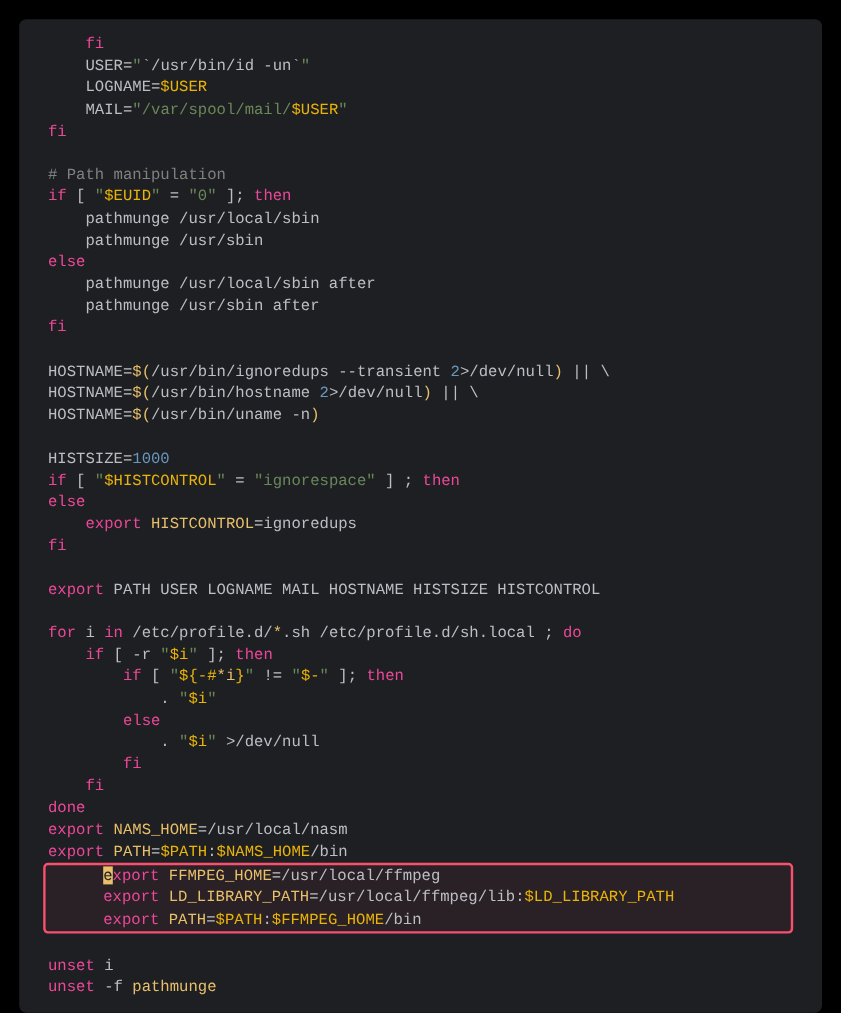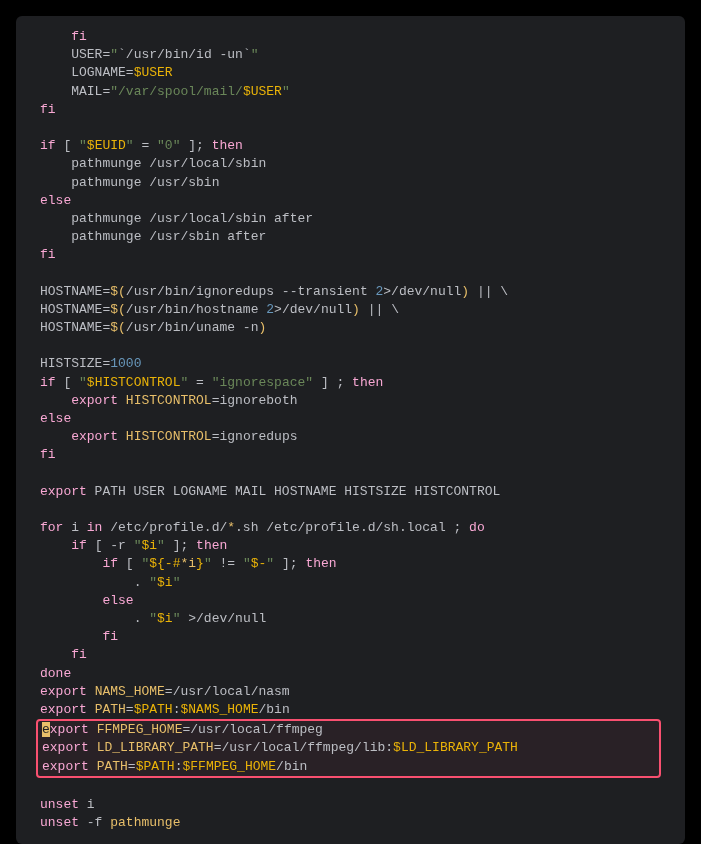--- a/index.html
+++ b/index.html
@@ -20,64 +20,65 @@
   .line {
     padding: 0 24px;
     white-space: pre;
   }
   .highlight-box {
     border: 2px solid #f95070;
     border-radius: 4px;
     margin: 0 24px 0 20px;
     position: relative;
     background: rgba(248, 80, 112, 0.05);
+    padding-left: 44px;
   }
   .highlight-box .line {
     padding: 0 4px;
   }
   .cursor-bg {
     background: #e8bf6a;
     color: #1e1f22;
   }
   
-  .tk-keyword { color: #f9a8d4; }
+  .tk-keyword { color: #ec4899; }
   .tk-string { color: #6a8759; }
   .tk-var { color: #eab308; }
   .tk-cmd { color: #e8bf6a; }
   .tk-num { color: #6897bb; }
   .tk-eq { color: #bcbec4; }
   .tk-plain { color: #bcbec4; text-align: right; }
   .tk-comment { color: #808080; }
 </style>
 </head>
 <body>
 
 <div class="code-block">
   <div id="lines-main">
       <div class="line">    <span class="tk-keyword">fi</span></div>
       <div class="line">    <span class="tk-plain">USER</span><span class="tk-eq">=</span><span class="tk-string">"</span><span class="tk-plain">`/usr/bin/id -un`</span><span class="tk-string">"</span></div>
       <div class="line">    <span class="tk-plain">LOGNAME</span><span class="tk-eq">=</span><span class="tk-var">$USER</span></div>
       <div class="line">    <span class="tk-plain">MAIL</span><span class="tk-eq">=</span><span class="tk-string">"/var/spool/mail/</span><span class="tk-var">$USER</span><span class="tk-string">"</span></div>
       <div class="line"><span class="tk-keyword">fi</span></div>
       <div class="line">&nbsp;</div>
+      <div class="line"><span class="tk-comment"># Path manipulation</span></div>
       <div class="line"><span class="tk-keyword">if</span><span class="tk-plain"> [ </span><span class="tk-string">"</span><span class="tk-var">$EUID</span><span class="tk-string">"</span><span class="tk-plain"> = </span><span class="tk-string">"0"</span><span class="tk-plain"> ]; </span><span class="tk-keyword">then</span></div>
       <div class="line">    <span class="tk-plain">pathmunge /usr/local/sbin</span></div>
       <div class="line">    <span class="tk-plain">pathmunge /usr/sbin</span></div>
       <div class="line"><span class="tk-keyword">else</span></div>
       <div class="line">    <span class="tk-plain">pathmunge /usr/local/sbin after</span></div>
       <div class="line">    <span class="tk-plain">pathmunge /usr/sbin after</span></div>
       <div class="line"><span class="tk-keyword">fi</span></div>
       <div class="line">&nbsp;</div>
       <div class="line"><span class="tk-plain">HOSTNAME</span><span class="tk-eq">=</span><span class="tk-cmd">$(</span><span class="tk-plain">/usr/bin/ignoredups --transient </span><span class="tk-num">2</span><span class="tk-plain">&gt;/dev/null</span><span class="tk-cmd">)</span><span class="tk-plain"> || \</span></div>
       <div class="line"><span class="tk-plain">HOSTNAME</span><span class="tk-eq">=</span><span class="tk-cmd">$(</span><span class="tk-plain">/usr/bin/hostname </span><span class="tk-num">2</span><span class="tk-plain">&gt;/dev/null</span><span class="tk-cmd">)</span><span class="tk-plain"> || \</span></div>
       <div class="line"><span class="tk-plain">HOSTNAME</span><span class="tk-eq">=</span><span class="tk-cmd">$(</span><span class="tk-plain">/usr/bin/uname -n</span><span class="tk-cmd">)</span></div>
       <div class="line">&nbsp;</div>
       <div class="line"><span class="tk-plain">HISTSIZE</span><span class="tk-eq">=</span><span class="tk-num">1000</span></div>
       <div class="line"><span class="tk-keyword">if</span><span class="tk-plain"> [ </span><span class="tk-string">"</span><span class="tk-var">$HISTCONTROL</span><span class="tk-string">"</span><span class="tk-plain"> = </span><span class="tk-string">"ignorespace"</span><span class="tk-plain"> ] ; </span><span class="tk-keyword">then</span></div>
-      <div class="line">    <span class="tk-keyword">export</span><span class="tk-plain"> </span><span class="tk-cmd">HISTCONTROL</span><span class="tk-plain">=ignoreboth</span></div>
       <div class="line"><span class="tk-keyword">else</span></div>
       <div class="line">    <span class="tk-keyword">export</span><span class="tk-plain"> </span><span class="tk-cmd">HISTCONTROL</span><span class="tk-plain">=ignoredups</span></div>
       <div class="line"><span class="tk-keyword">fi</span></div>
       <div class="line">&nbsp;</div>
       <div class="line"><span class="tk-keyword">export</span><span class="tk-plain"> PATH USER LOGNAME MAIL HOSTNAME HISTSIZE HISTCONTROL</span></div>
       <div class="line">&nbsp;</div>
       <div class="line"><span class="tk-keyword">for</span><span class="tk-plain"> i </span><span class="tk-keyword">in</span><span class="tk-plain"> /etc/profile.d/</span><span class="tk-cmd">*</span><span class="tk-plain">.sh /etc/profile.d/sh.local ; </span><span class="tk-keyword">do</span></div>
       <div class="line">    <span class="tk-keyword">if</span><span class="tk-plain"> [ -r </span><span class="tk-string">"</span><span class="tk-var">$i</span><span class="tk-string">"</span><span class="tk-plain"> ]; </span><span class="tk-keyword">then</span></div>
       <div class="line">        <span class="tk-keyword">if</span><span class="tk-plain"> [ </span><span class="tk-string">"</span><span class="tk-var">${-#</span><span class="tk-cmd">*i</span><span class="tk-var">}</span><span class="tk-string">"</span><span class="tk-plain"> != </span><span class="tk-string">"</span><span class="tk-var">$-</span><span class="tk-string">"</span><span class="tk-plain"> ]; </span><span class="tk-keyword">then</span></div>
       <div class="line">            <span class="tk-plain">. </span><span class="tk-string">"</span><span class="tk-var">$i</span><span class="tk-string">"</span></div>

